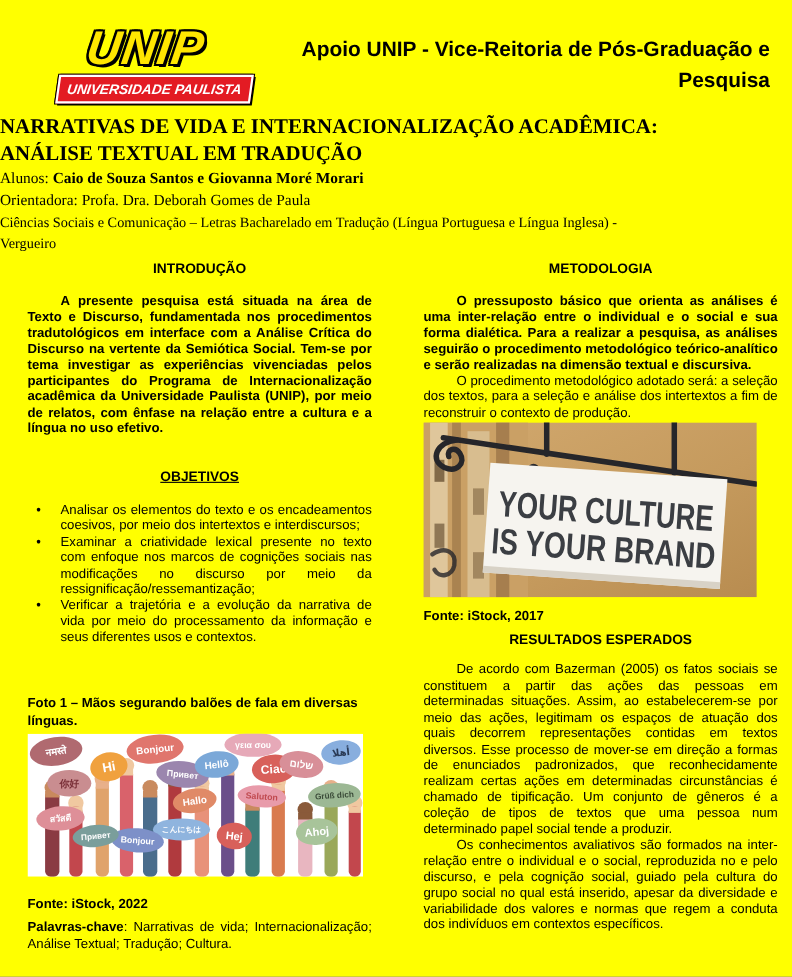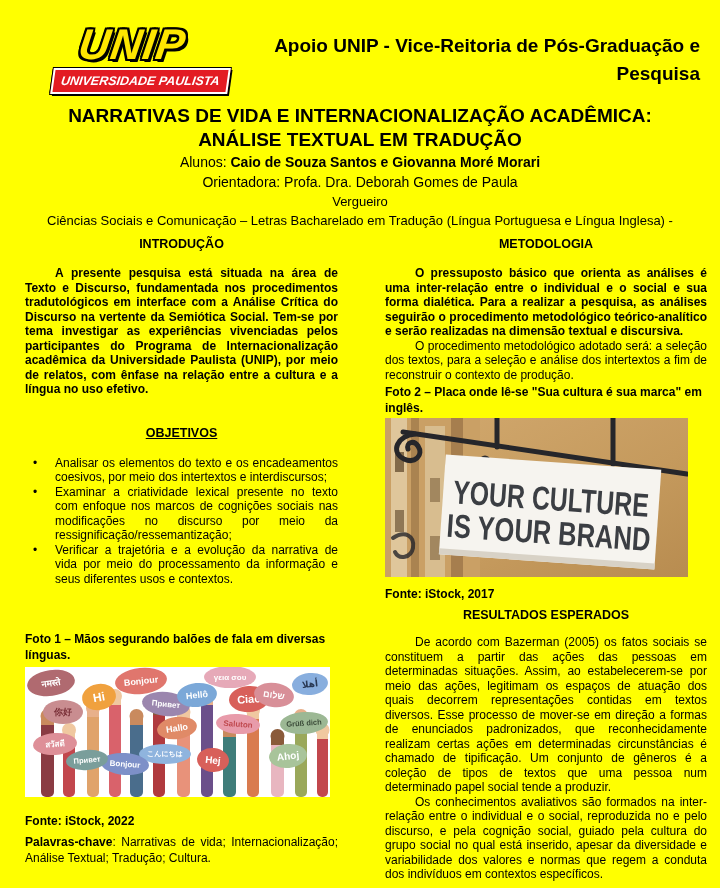--- a/index.html
+++ b/index.html
@@ -21,21 +21,21 @@
     font-style:italic;font-weight:bold;font-size:12.5px;line-height:14px;
     padding:4px 7px;border:2px solid #fff;transform:skewX(-8deg);
     box-shadow:2px 2px 0 #000,-1px -1px 0 #000,1px -1px 0 #000,-1px 1px 0 #000;
     white-space:nowrap;
   }
   
   .support-title{
     position:absolute;left:205px;top:32px;width:495px;margin:0;
     font-size:19px;line-height:28px;font-weight:bold;text-align:right;
   }
-  .titles{position:absolute;left:0;top:104px;width:720px;text-align:center;}
+  .titles{position:absolute;left:0;top:104px;width:720px;font-family:Liberation Serif, serif;}
   .main-title{font-size:19px;line-height:24px;font-weight:bold;}
   .byline{font-size:14px;line-height:19px;margin-top:1px;}
   .byline .bold{font-weight:bold;}
   .program-line{font-size:13px;line-height:19px;white-space:nowrap;}
   
   .col{position:absolute;top:237px;}
   .col-left{left:25px;width:313px;}
   .col-right{left:385px;width:322px;}
   .sec-heading{font-size:12.5px;font-weight:bold;text-align:center;margin:0;}
   .body-p{font-size:12px;line-height:14.5px;text-align:justify;margin:0;text-indent:30px;}
@@ -66,22 +66,22 @@
 
   <h1 class="support-title">Apoio UNIP - Vice-Reitoria de Pós-Graduação e Pesquisa</h1>
 
   <div class="titles">
     <div class="main-title">
       <span>NARRATIVAS DE VIDA E INTERNACIONALIZAÇÃO ACADÊMICA:</span><br>
       <span>ANÁLISE TEXTUAL EM TRADUÇÃO</span>
     </div>
     <div class="byline"><span>Alunos: </span><span class="bold">Caio de Souza Santos e Giovanna Moré Morari</span></div>
     <div class="byline">Orientadora: Profa. Dra. Deborah Gomes de Paula</div>
+    <div class="program-line">Ciências Sociais e Comunicação – Letras Bacharelado em Tradução (Língua Portuguesa e Língua Inglesa) -</div>
     <div class="program-line">Vergueiro</div>
-    <div class="program-line">Ciências Sociais e Comunicação – Letras Bacharelado em Tradução (Língua Portuguesa e Língua Inglesa) -</div>
   </div>
 
   <div class="col col-left">
     <h2 class="sec-heading">INTRODUÇÃO</h2>
     <p class="body-p mt15">A presente pesquisa está situada na área de Texto e Discurso, fundamentada nos procedimentos tradutológicos em interface com a Análise Crítica do Discurso na vertente da Semiótica Social. Tem-se por tema investigar as experiências vivenciadas pelos participantes do Programa de Internacionalização acadêmica da Universidade Paulista (UNIP), por meio de relatos, com ênfase na relação entre a cultura e a língua no uso efetivo.</p>
 
     <h2 class="sec-heading mt29">OBJETIVOS</h2>
     <ul class="objetivos">
       <li>Analisar os elementos do texto e os encadeamentos coesivos, por meio dos intertextos e interdiscursos;</li>
       <li>Examinar a criatividade lexical presente no texto com enfoque nos marcos de cognições sociais nas modificações no discurso por meio da ressignificação/ressemantização;</li>
@@ -216,21 +216,20 @@
     <p class="fonte fonte1">Fonte: iStock, 2022</p>
 
     <p class="keywords"><span class="bold">Palavras-chave</span><span>: Narrativas de vida; Internacionalização; Análise Textual; Tradução; Cultura.</span></p>
   </div>
 
   <div class="col col-right">
     <h2 class="sec-heading">METODOLOGIA</h2>
     <p class="body-p mt15">O pressuposto básico que orienta as análises é uma inter-relação entre o individual e o social e sua forma dialética. Para a realizar a pesquisa, as análises seguirão o procedimento metodológico teórico-analítico e serão realizadas na dimensão textual e discursiva.</p>
     <p class="body-p">O procedimento metodológico adotado será: a seleção dos textos, para a seleção e análise dos intertextos a fim de reconstruir o contexto de produção.</p>
 
-    <p class="photo-caption cap2">Foto 2 – Placa onde lê-se "Sua cultura é sua marca" em inglês.</p>
     <div class="photo-frame" style="margin-top:2px;">
       <svg width="303" height="159" viewBox="0 0 303 159" xmlns="http://www.w3.org/2000/svg">
         <defs>
           <linearGradient id="wallGrad" x1="0" y1="0" x2="1" y2="1">
             <stop offset="0" stop-color="#d2a96f"></stop>
             <stop offset="0.6" stop-color="#c59a5d"></stop>
             <stop offset="1" stop-color="#b88c50"></stop>
           </linearGradient>
         </defs>
         <rect width="303" height="159" fill="url(#wallGrad)"></rect>

